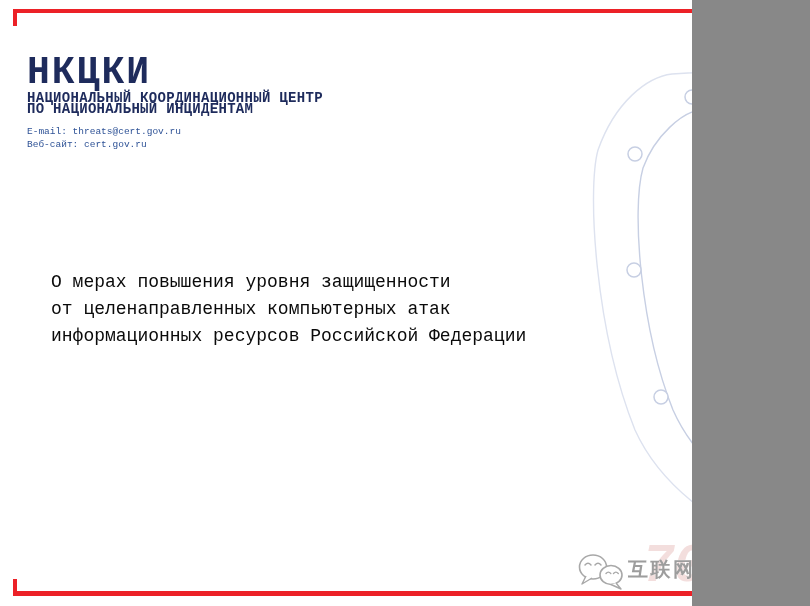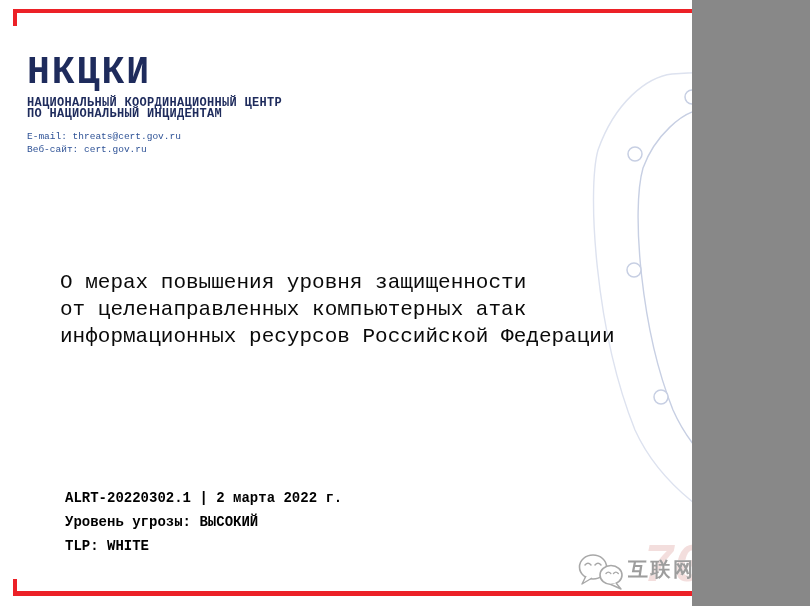--- a/index.html
+++ b/index.html
@@ -17,31 +17,31 @@
   .fr-bl{left:13px;top:579px;width:4px;height:17px;}
   .fr-br{left:793px;top:574px;width:4px;height:22px;}
 
   
   .logo{position:absolute;left:27px;top:53px;z-index:3;}
   .logo-acronym{
     font-size:38px;line-height:40px;font-weight:bold;color:#1e2b5c;
     letter-spacing:2px;
   }
   .logo-subtitle{
-    margin-top:5px;font-size:12px;line-height:11px;font-weight:bold;
+    font-size:14px;line-height:11px;font-weight:bold;
     color:#1e2b5c;letter-spacing:0.3px;
   }
   .logo-contacts{
     margin-top:10px;font-size:9.5px;line-height:13px;color:#2e5296;
   }
 
   
   .alert-title{
-    position:absolute;left:60px;top:269px;z-index:3;
-    font-size:21px;line-height:27px;color:#0a0a0a;
+    position:absolute;left:51px;top:269px;z-index:3;
+    font-size:18px;line-height:27px;color:#0a0a0a;
   }
 
   
   .meta{position:absolute;left:65px;top:491px;z-index:3;
     font-size:14px;font-weight:bold;color:#000;}
   .meta div{line-height:15px;margin-bottom:9px;}
 
   
   .shield{position:absolute;left:555px;top:30px;z-index:1;}
 
@@ -111,25 +111,20 @@
       <div>Веб-сайт: cert.gov.ru</div>
     </div>
   </div>
 
   <div class="alert-title">
     <div>О мерах повышения уровня защищенности</div>
     <div>от целенаправленных компьютерных атак</div>
     <div>информационных ресурсов Российской Федерации</div>
   </div>
 
-  <div class="meta">
-    <div>ALRT-20220302.1 | 2 марта 2022 г.</div>
-    <div>Уровень угрозы: ВЫСОКИЙ</div>
-    <div>TLP: WHITE</div>
-  </div>
 
   <div class="wm-ghost">7000</div>
   <div class="wm-splash"></div>
   <div class="wm">
     <svg class="wm-icon" viewBox="0 0 52 40">
       <ellipse cx="17" cy="16" rx="13.5" ry="12" fill="#ffffff" stroke="#a8a8a8" stroke-width="1.6"></ellipse>
       <path d="M10,25 L6,33 L16,27" fill="#ffffff" stroke="#a8a8a8" stroke-width="1.4" stroke-linejoin="round"></path>
       <ellipse cx="35" cy="24" rx="11" ry="9.5" fill="#ffffff" stroke="#a8a8a8" stroke-width="1.6"></ellipse>
       <path d="M40,32 L45,38 L35,33.5" fill="#ffffff" stroke="#a8a8a8" stroke-width="1.4" stroke-linejoin="round"></path>
       <path d="M9,14 q3,-3.5 6,0" fill="none" stroke="#a8a8a8" stroke-width="1.5" stroke-linecap="round"></path>

